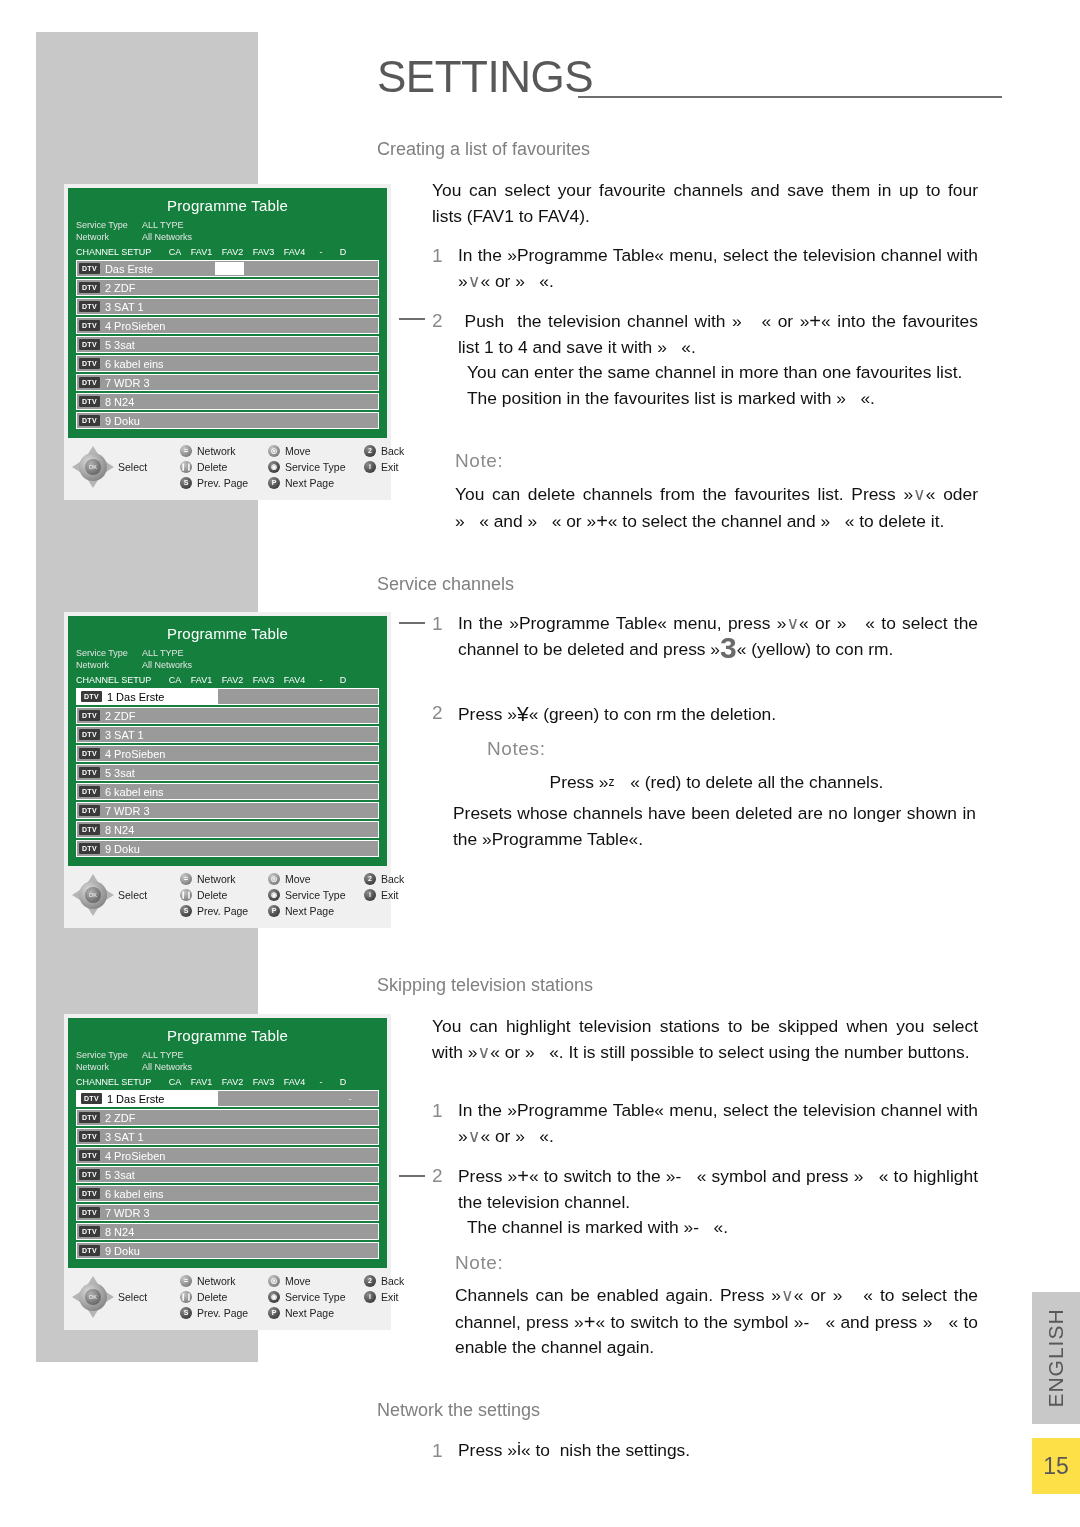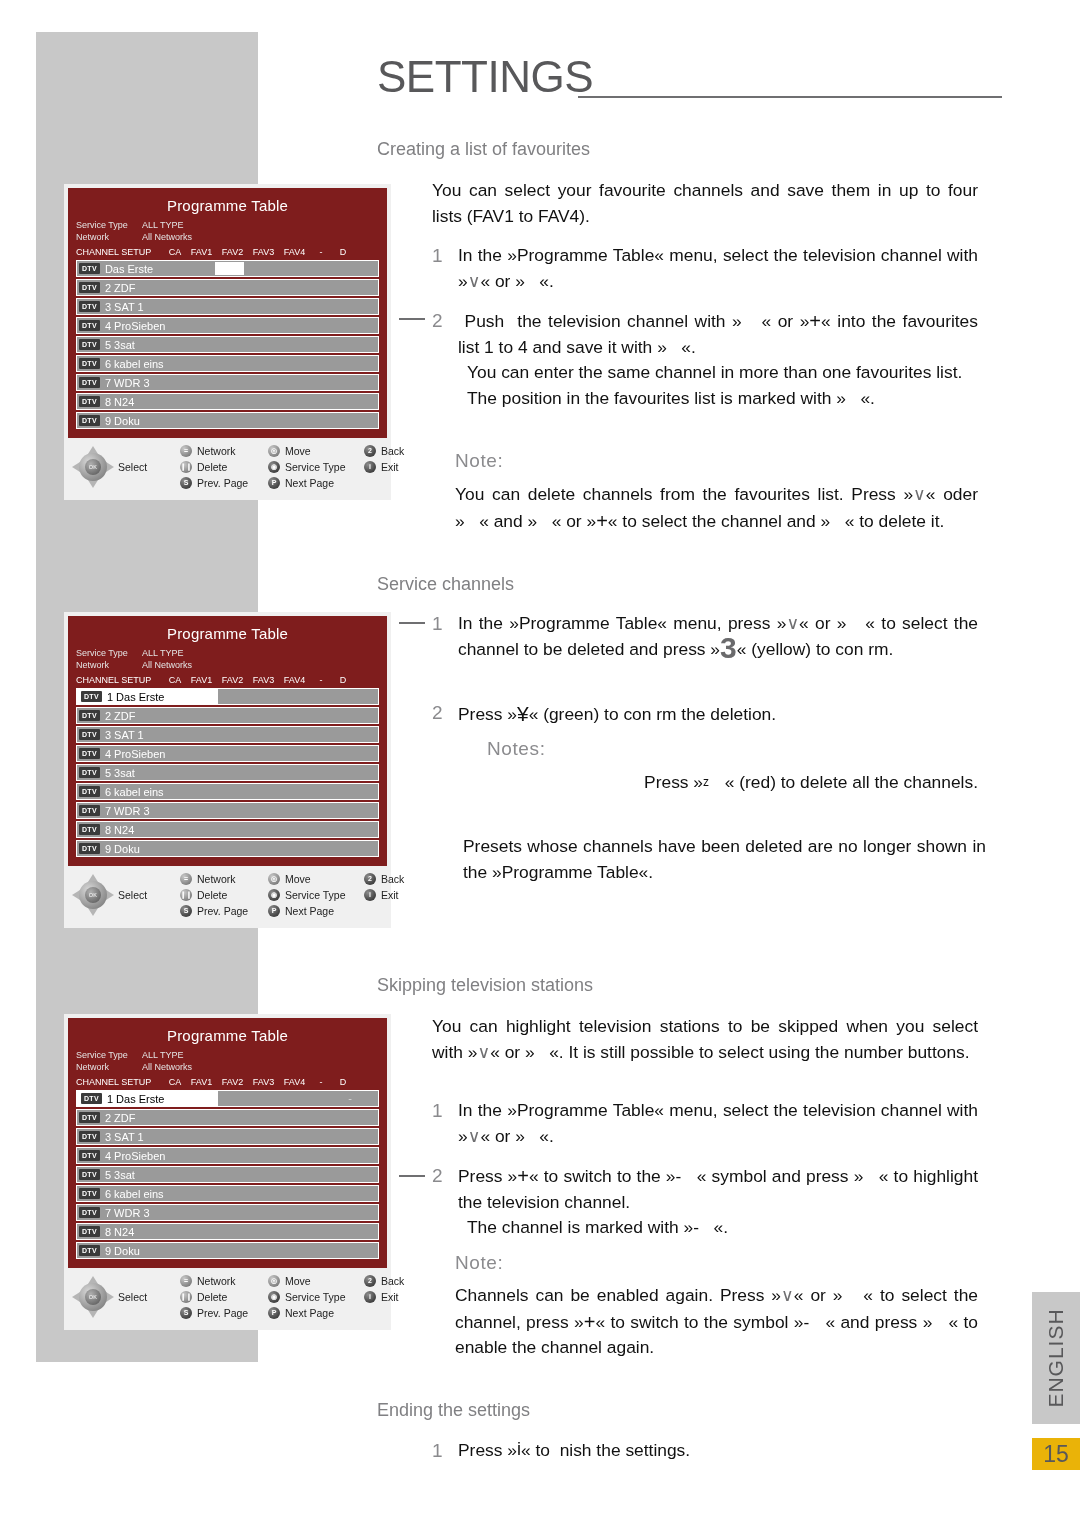--- a/index.html
+++ b/index.html
@@ -47,21 +47,21 @@
   }
 
   
   .para {
     position:absolute;
     font-size:17.4px;
     line-height:25.6px;
     color:#111;
     text-align:justify;
   }
-  .para.nojust { text-align:right; }
+  .para.nojust { text-align:center; }
   .note-head {
     position:absolute;
     font-size:19px;
     color:#8b8b8e;
     letter-spacing:0.6px;
   }
 
   
   .step {
     position:absolute;
@@ -102,21 +102,21 @@
   
   .screen {
     position:absolute;
     left:64px;
     width:327px;
     background:#f0f0f0;
     box-sizing:border-box;
     padding:4px 4px 4px 4px;
   }
   .osd {
-    background:#7f1d1d;
+    background:#15803d;
     padding:6px 8px 7px 8px;
   }
   .osd-title {
     text-align:center;
     color:#ffffff;
     font-size:15px;
     padding:3px 0 6px 0;
     letter-spacing:0.2px;
   }
   .osd-meta {
@@ -262,22 +262,22 @@
     left:50%; top:50%;
     transform:translate(-50%,-50%) rotate(-90deg);
     font-size:21px;
     color:#58585a;
     letter-spacing:1px;
     white-space:nowrap;
   }
   .pg-tab {
     position:absolute;
     right:0px; top:1438px;
-    width:48px; height:32px;
-    background:#eab308;
+    width:48px; height:56px;
+    background:#fde047;
   }
   .pg-tab span {
     position:absolute;
     left:50%; top:50%;
     transform:translate(-50%,-50%);
     font-size:23px;
     color:#58585a;
   }
 </style>
 </head>
@@ -318,42 +318,42 @@
   <div class="body">In the »Programme Table« menu, press »<span class="gl">∨</span>« or »&nbsp;&nbsp;&nbsp;« to select the channel to be deleted and press »<span class="big3">3</span>« (yellow) to con&nbsp;rm.</div>
 </div>
 
 <div class="step" style="left:432px;top:700px;width:546px;">
   <div class="num">2</div>
   <div class="body">Press »<span class="gsym">¥</span>« (green) to con&nbsp;rm the deletion.</div>
 </div>
 
 <div class="note-head" style="left:455px;top:738px;margin-left:32px;">Notes:</div>
 <div class="para nojust" style="left:455px;top:770px;width:523px;">Press »<span class="zsym">z</span>&nbsp;&nbsp;« (red) to delete all the channels.</div>
-<div class="para" style="left:463px;top:801px;width:523px;margin-top:33px;">Presets whose channels have been deleted are no longer shown in the »Programme Table«.</div>
+<div class="para" style="left:453px;top:801px;width:523px;">Presets whose channels have been deleted are no longer shown in the »Programme Table«.</div>
 
 <div class="sec-head" style="left:377px;top:975px;">Skipping television stations</div>
 
 <div class="para" style="left:432px;top:1014px;width:546px;">You can highlight television stations to be skipped when you select with »<span class="gl">∨</span>« or »&nbsp;&nbsp;&nbsp;«. It is still possible to select using the number buttons.</div>
 
 <div class="step" style="left:432px;top:1098px;width:546px;">
   <div class="num">1</div>
   <div class="body">In the »Programme Table« menu, select the television channel with »<span class="gl">∨</span>« or »&nbsp;&nbsp;&nbsp;«.</div>
 </div>
 
 <div class="step" style="left:432px;top:1163px;width:546px;">
   <div class="num">2</div>
   <div class="body">Press »<span class="plus">+</span>« to switch to the »-&nbsp;&nbsp;&nbsp;« symbol and press »&nbsp;&nbsp;&nbsp;« to highlight the television channel.
     <span class="sub">The channel is marked with »-&nbsp;&nbsp;&nbsp;«.</span>
   </div>
 </div>
 
 <div class="note-head" style="left:455px;top:1252px;">Note:</div>
 <div class="para" style="left:455px;top:1283px;width:523px;">Channels can be enabled again. Press »<span class="gl">∨</span>« or »&nbsp;&nbsp;&nbsp;« to select the channel, press »<span class="plus">+</span>« to switch to the symbol »-&nbsp;&nbsp;&nbsp;« and press »&nbsp;&nbsp;&nbsp;« to enable the channel again.</div>
 
-<div class="sec-head" style="left:377px;top:1400px;">Ending the settings</div>
+<div class="sec-head" style="left:377px;top:1400px;">Network the settings</div>
 <div class="step" style="left:432px;top:1438px;width:546px;">
   <div class="num">1</div>
   <div class="body">Press »<span class="isym">i</span>« to&nbsp; nish the settings.</div>
 </div>
 
 <div class="conn" style="left:399px;top:318px;width:26px;"></div>
 <div class="conn" style="left:399px;top:622px;width:26px;"></div>
 <div class="conn" style="left:399px;top:1175px;width:26px;"></div>
 
 <div class="screen" style="top:184px;">

